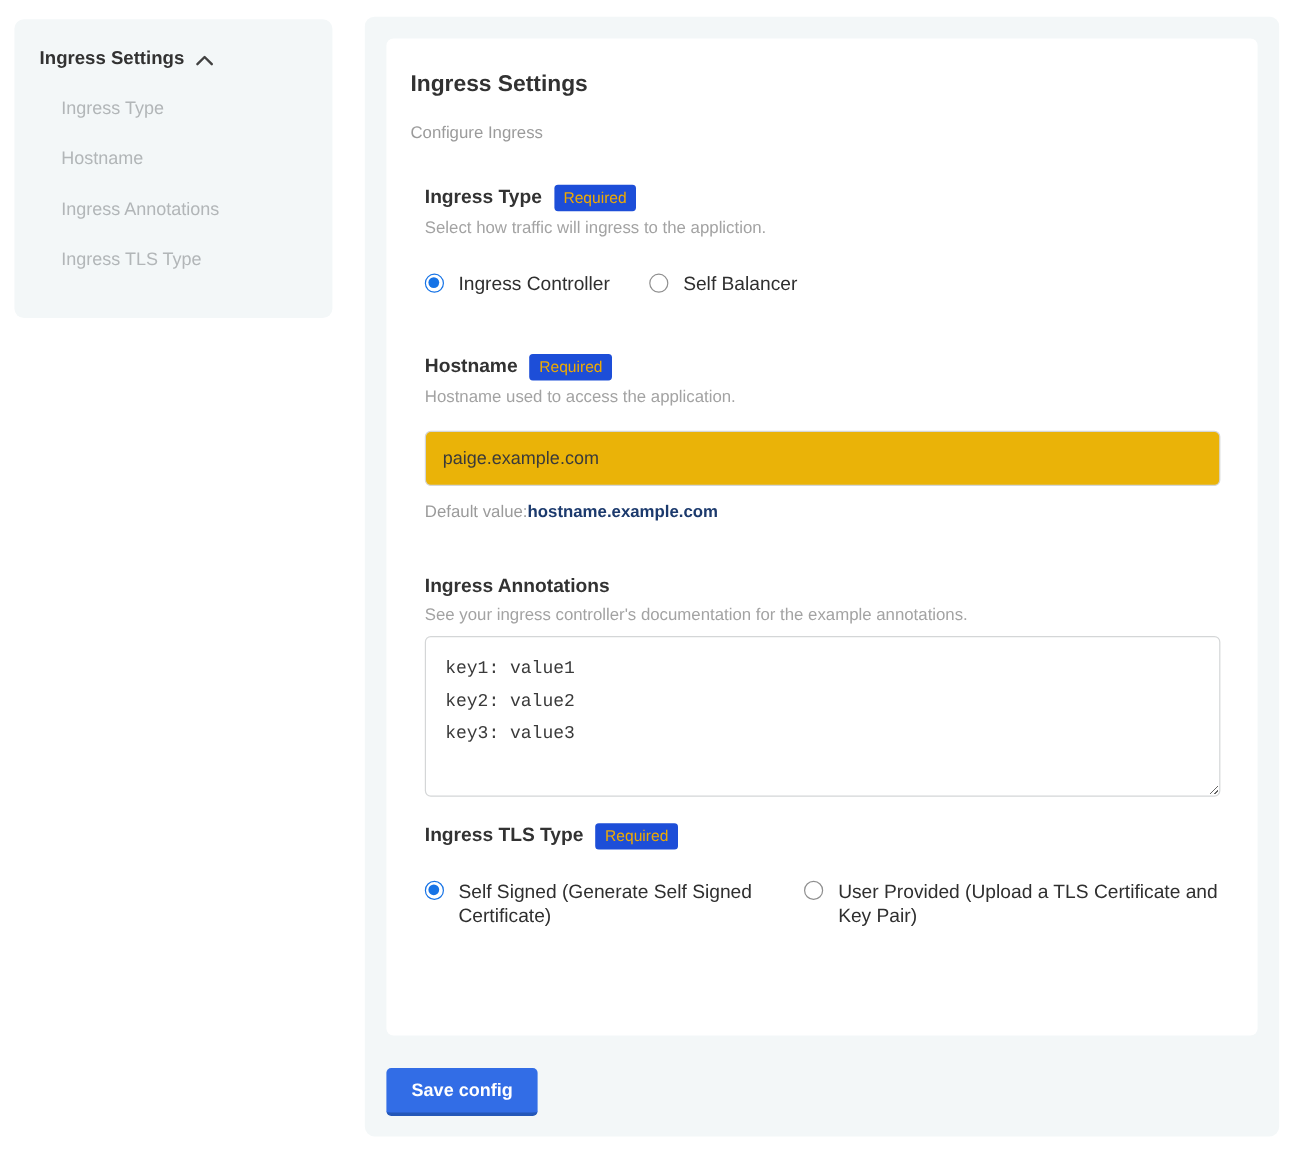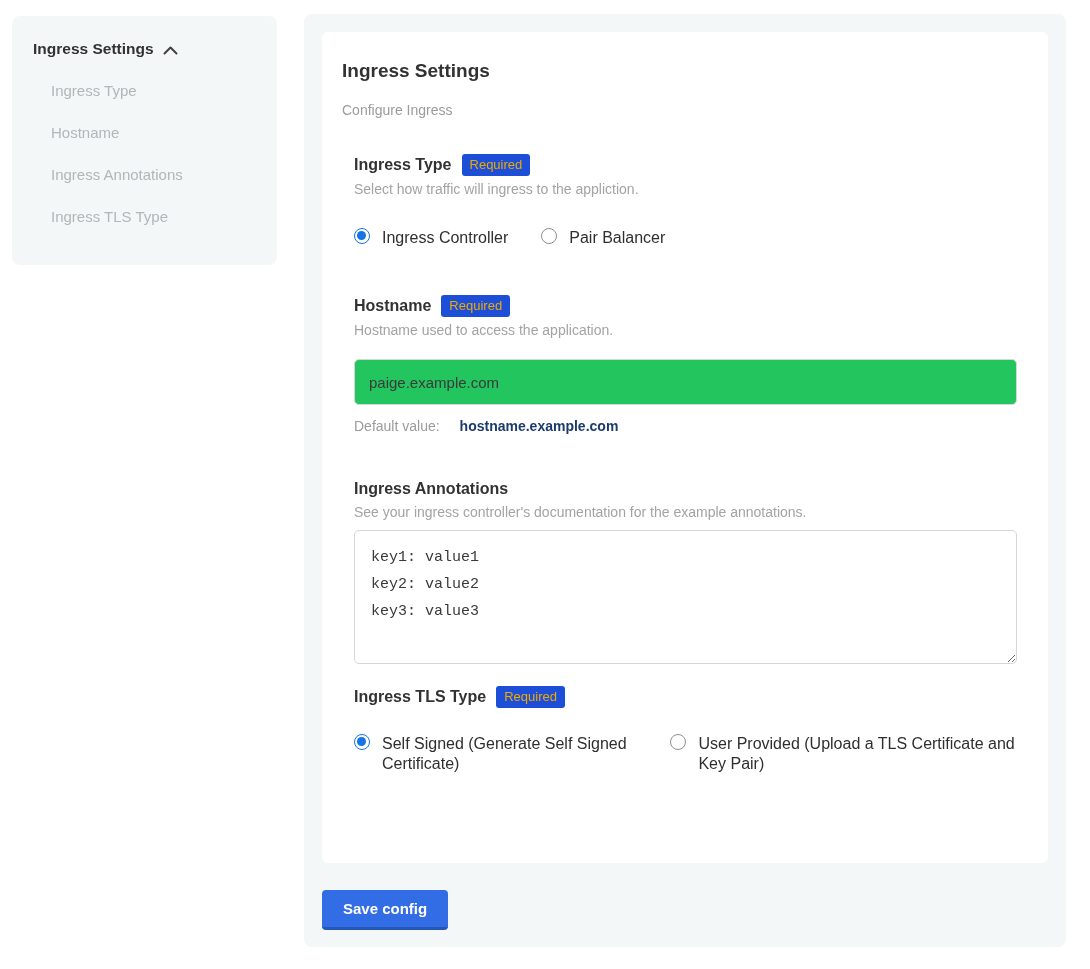--- a/index.html
+++ b/index.html
@@ -72,24 +72,24 @@
     content:""; position:absolute; left:2px; top:2px;
     width:9px; height:9px; border-radius:50%; background:#1673e6;
   }
 
   .text-input {
     display:block; margin-top:20px;
     width:663px; height:46px;
     border:1px solid #d4d6d7; border-radius:5px;
     padding:0 14px; font-size:15px; color:#3a3a3a;
     font-family:"Liberation Sans", sans-serif;
-    background:#22c55e; outline:none;
+    background:#eab308; outline:none;
   }
   .default-line { margin-top:13px; font-size:14px; color:#9b9b9b; }
-  .default-value { color:#1c3a6d; font-weight:700; margin-left:20px; }
+  .default-value { color:#1c3a6d; font-weight:700; margin-left:0; }
 
   .yaml-textarea {
     display:block; margin-top:9px;
     width:663px; height:134px;
     border:1px solid #d4d6d7; border-radius:5px;
     padding:13px 16px;
     font-family:"Liberation Mono","DejaVu Sans Mono",monospace;
     font-size:15px; line-height:27px; color:#3a3a3a;
     background:#fff; outline:none; resize:both;
   }
@@ -137,21 +137,21 @@
           <span class="badge">Required</span>
         </div>
         <p class="help">Select how traffic will ingress to the appliction.</p>
         <div class="radio-row horizontal">
           <label class="radio-option">
             <span class="radio checked"></span>
             <span class="radio-label">Ingress Controller</span>
           </label>
           <label class="radio-option">
             <span class="radio"></span>
-            <span class="radio-label">Pair Balancer</span>
+            <span class="radio-label">Self Balancer</span>
           </label>
         </div>
       </div>
 
       <div class="section sec-hostname">
         <div class="label-row">
           <span class="field-label">Hostname</span>
           <span class="badge">Required</span>
         </div>
         <p class="help">Hostname used to access the application.</p>

